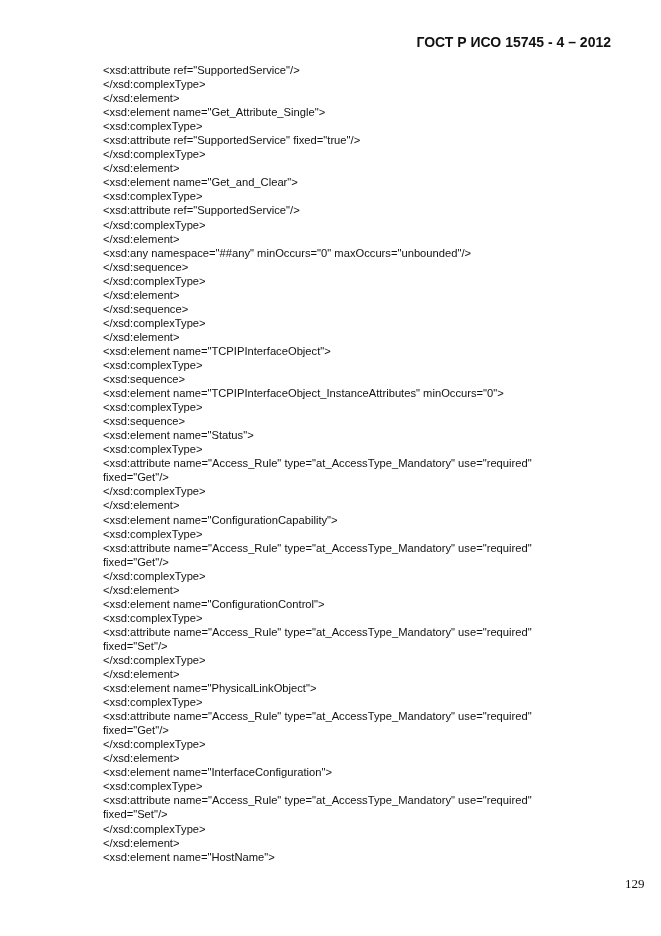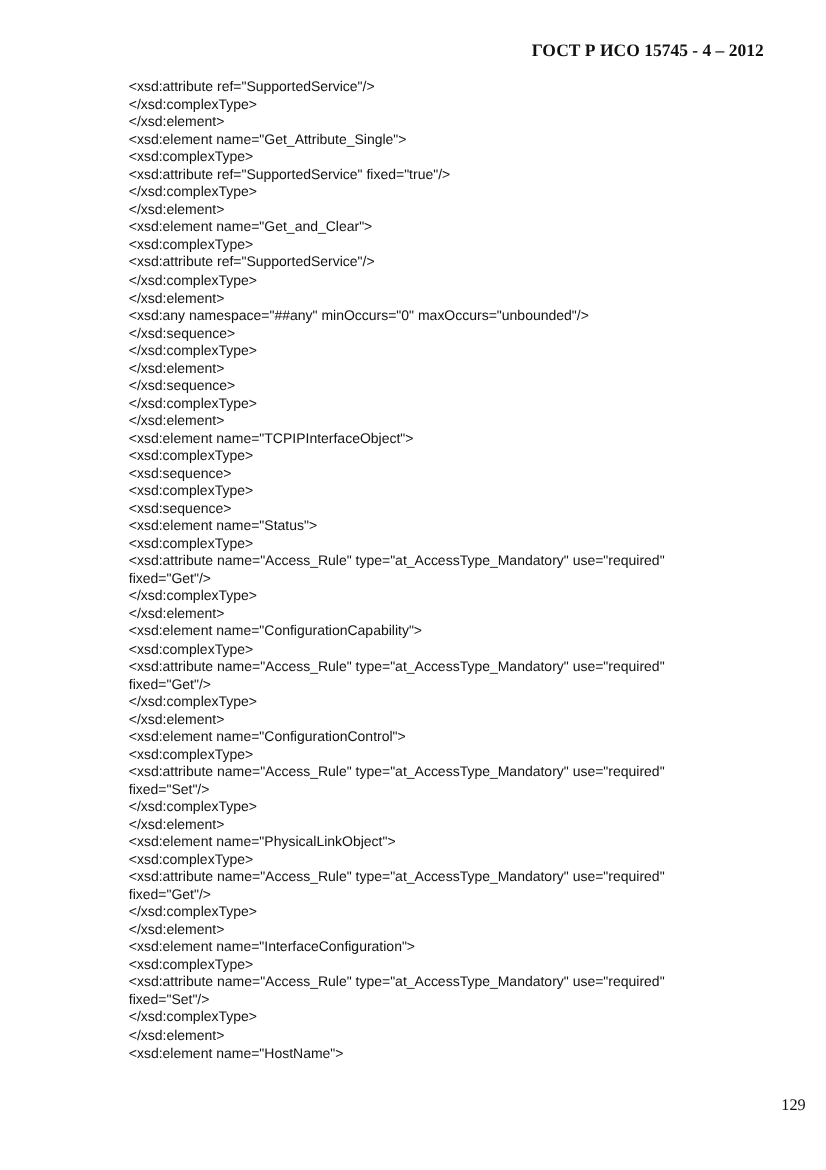--- a/index.html
+++ b/index.html
@@ -1,17 +1,17 @@
 <!DOCTYPE html>
 <html><head>
 <meta charset="utf-8">
 <style>
 html,body{margin:0;padding:0;background:#fff;}
 body{width:661px;height:936px;position:relative;overflow:hidden;}
-.header{position:absolute;top:34px;right:50px;font-family:Liberation Serif, serif;font-weight:bold;font-size:14px;color:#111;}
+.header{position:absolute;top:34px;right:50px;font-family:Liberation Sans, sans-serif;font-weight:bold;font-size:14px;color:#111;}
 .code{position:absolute;top:63px;left:103px;width:520px;font-family:"Liberation Sans",sans-serif;font-size:11.2px;line-height:14.05px;color:#111;}
 .code div{white-space:pre;}
 .pagenum{position:absolute;top:876px;left:578px;font-family:"Liberation Serif",serif;font-size:13px;color:#111;margin-left:47px;}
 </style>
 </head>
 <body>
 
 <div class="header">ГОСТ Р ИСО 15745 - 4 – 2012</div>
 <div class="code" id="code">
     <div>&lt;xsd:attribute ref="SupportedService"/&gt;</div>
@@ -30,20 +30,21 @@
     <div>&lt;xsd:any namespace="##any" minOccurs="0" maxOccurs="unbounded"/&gt;</div>
     <div>&lt;/xsd:sequence&gt;</div>
     <div>&lt;/xsd:complexType&gt;</div>
     <div>&lt;/xsd:element&gt;</div>
     <div>&lt;/xsd:sequence&gt;</div>
     <div>&lt;/xsd:complexType&gt;</div>
     <div>&lt;/xsd:element&gt;</div>
     <div>&lt;xsd:element name="TCPIPInterfaceObject"&gt;</div>
     <div>&lt;xsd:complexType&gt;</div>
     <div>&lt;xsd:sequence&gt;</div>
+    <div>&lt;xsd:element name="TCPIPInterfaceObject_InstanceAttributes" minOccurs="0"&gt;</div>
     <div>&lt;xsd:complexType&gt;</div>
     <div>&lt;xsd:sequence&gt;</div>
     <div>&lt;xsd:element name="Status"&gt;</div>
     <div>&lt;xsd:complexType&gt;</div>
     <div>&lt;xsd:attribute name="Access_Rule" type="at_AccessType_Mandatory" use="required"</div>
     <div>fixed="Get"/&gt;</div>
     <div>&lt;/xsd:complexType&gt;</div>
     <div>&lt;/xsd:element&gt;</div>
     <div>&lt;xsd:element name="ConfigurationCapability"&gt;</div>
     <div>&lt;xsd:complexType&gt;</div>

